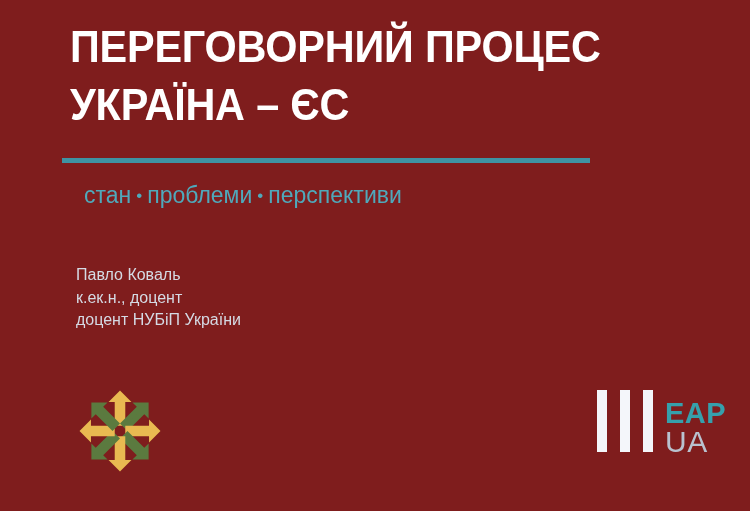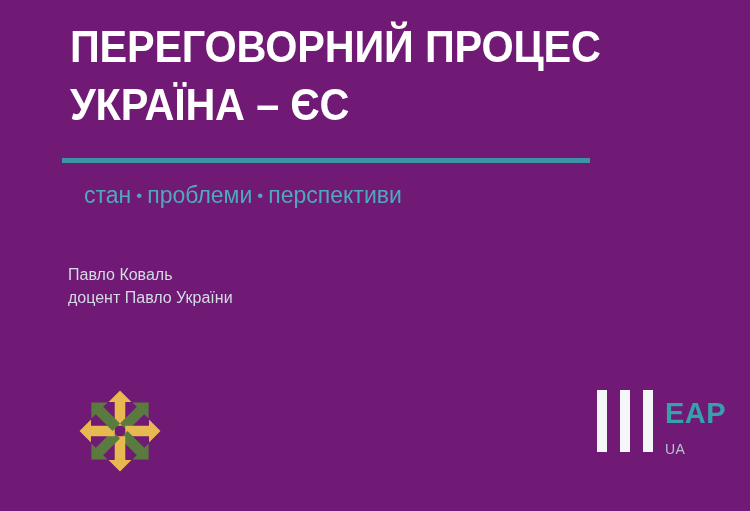--- a/index.html
+++ b/index.html
@@ -10,21 +10,21 @@
   body {
     width: 750px;
     height: 511px;
     overflow: hidden;
     font-family: "Liberation Sans", "DejaVu Sans", sans-serif;
   }
   #slide {
     position: relative;
     width: 750px;
     height: 511px;
-    background: #701a75;
+    background: #7f1d1d;
     overflow: hidden;
   }
 
   
   #title-block {
     position: absolute;
     left: 70px;
     top: 18px;
     width: 640px;
   }
@@ -70,21 +70,21 @@
   
   #author-block {
     position: absolute;
     left: 68px;
     top: 264px;
     color: #d5dae4;
     font-size: 16px;
     line-height: 22.5px;
     white-space: nowrap;
   }
-  #author-block .line { display: block; }
+  #author-block .line { display: block; margin-left: 8px; }
 
   
   #star-logo {
     position: absolute;
     left: 72px;
     top: 387px;
     width: 96px;
     height: 88px;
   }
   #star-logo svg { display: block; width: 100%; height: 100%; }
@@ -121,23 +121,22 @@
   }
   #eap-name {
     color: #36a0ac;
     font-weight: bold;
     font-size: 29px;
     line-height: 32px;
     letter-spacing: 0.5px;
   }
   #eap-country {
     color: #b9c2cf;
-    font-size: 14px;
+    font-size: 30px;
     line-height: 26px;
-    margin-top: 7px;
     letter-spacing: 0.5px;
   }
 </style>
 </head>
 <body>
 
 <div id="slide">
 
   <div id="title-block">
     <div class="title-line">ПЕРЕГОВОРНИЙ ПРОЦЕС</div>
@@ -145,21 +144,22 @@
   </div>
 
   <div id="divider"></div>
 
   <div id="subtitle">
     <span>стан</span><span class="sep">•</span><span>проблеми</span><span class="sep">•</span><span>перспективи</span>
   </div>
 
   <div id="author-block">
     <span class="line">Павло Коваль</span>
-    <span class="line">доцент Павло України</span>
+    <span class="line">к.ек.н., доцент</span>
+    <span class="line">доцент НУБіП України</span>
   </div>
 
   <div id="star-logo">
     <svg viewBox="0 0 100 100" xmlns="http://www.w3.org/2000/svg" aria-hidden="true">
       <g transform="translate(50,50)">
 
         <g transform="rotate(0)">
           <path d="M0,-6 L0,-46 L13,-33 L6,-33 L6,-6 Z M0,-6 L0,-46 L-13,-33 L-6,-33 L-6,-6 Z" fill="#e9b951"></path>
         </g>
         <g transform="rotate(45)">

